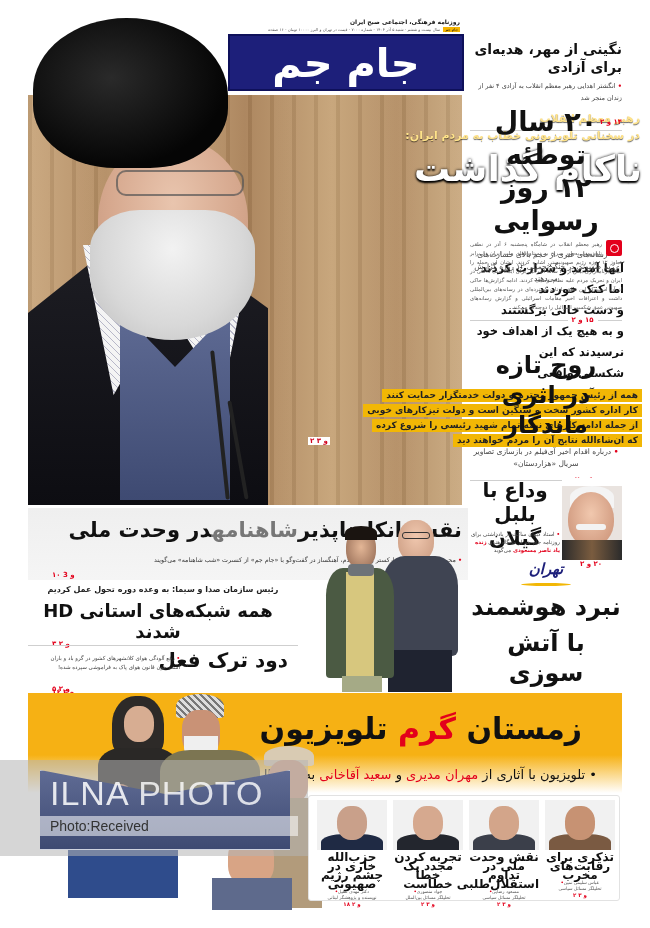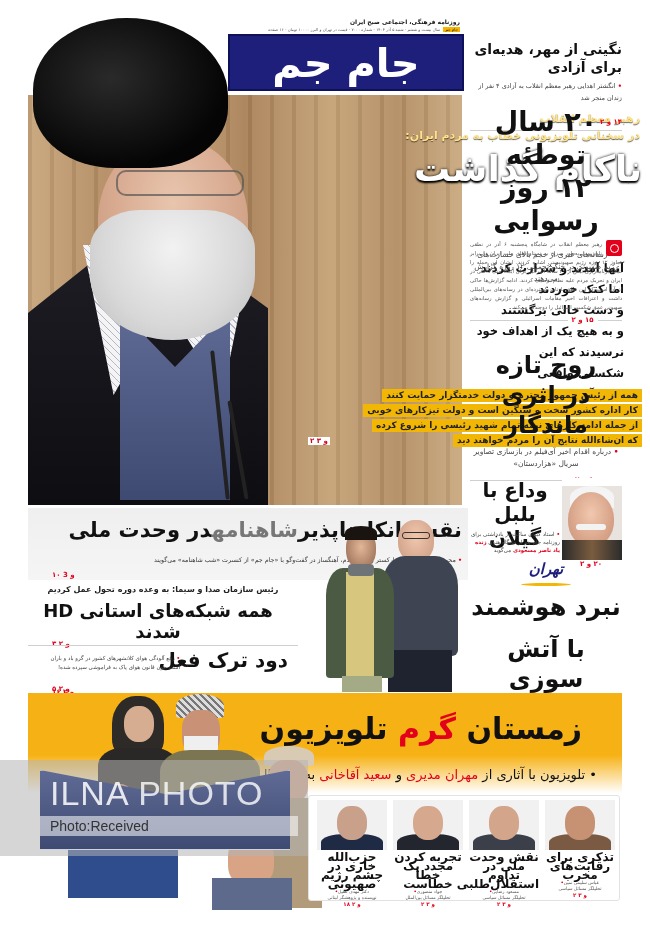--- a/index.html
+++ b/index.html
@@ -69,21 +69,21 @@
   #sb5 .hair{position:absolute;left:8px;top:8px;width:44px;height:22px;border-radius:50% 50% 0 0;background:#f4f4f4}
   #sb5 .stache{position:absolute;left:14px;top:46px;width:30px;height:6px;border-radius:4px;background:#f3f3f3}
   #sb5 .scarf{position:absolute;left:0;top:62px;width:60px;height:20px;background:linear-gradient(90deg,#2b2b2b,#7a5c3f,#2b2b2b)}
   #sb5 .hd{position:absolute;right:60px;top:18px;font-size:20px;line-height:24px;width:100px}
   #sb5 .lead{position:absolute;right:60px;top:70px;width:100px;font-size:6px;line-height:10px}
 
   #sb6{top:560px}
   #click-logo{margin:0 auto;width:58px;height:26px;position:relative}
   #click-logo span{display:block;font-style:italic;font-weight:bold;font-size:15px;color:#1d1f7a;text-align:center}
   #click-logo:after{content:"";position:absolute;left:4px;right:4px;bottom:0;height:3px;border-radius:50%;background:#f2b705}
-  #sb6 .hd{font-size:24px;line-height:30px;text-align:center;margin-top:12px}
+  #sb6 .hd{font-size:24px;line-height:30px;text-align:center;margin-top:6px}
   #sb6 .lead{margin-top:6px;font-size:6px;line-height:10px;text-align:center}
 
   
   #band1{left:28px;top:508px;width:440px;height:72px;background:linear-gradient(180deg,#efefef,#f5f5f5)}
   #band1 .hd{position:absolute;right:6px;top:8px;font-size:22px;font-weight:bold;white-space:nowrap}
   #band1 .lead{position:absolute;right:6px;top:44px;font-size:6.5px;color:#333;white-space:nowrap}
   #band1-page{left:52px;top:571px}
 
   #cut1{left:28px;top:585px;width:270px}
   #cut1 .kick{font-size:8px;font-weight:bold;text-align:center;color:#222}

